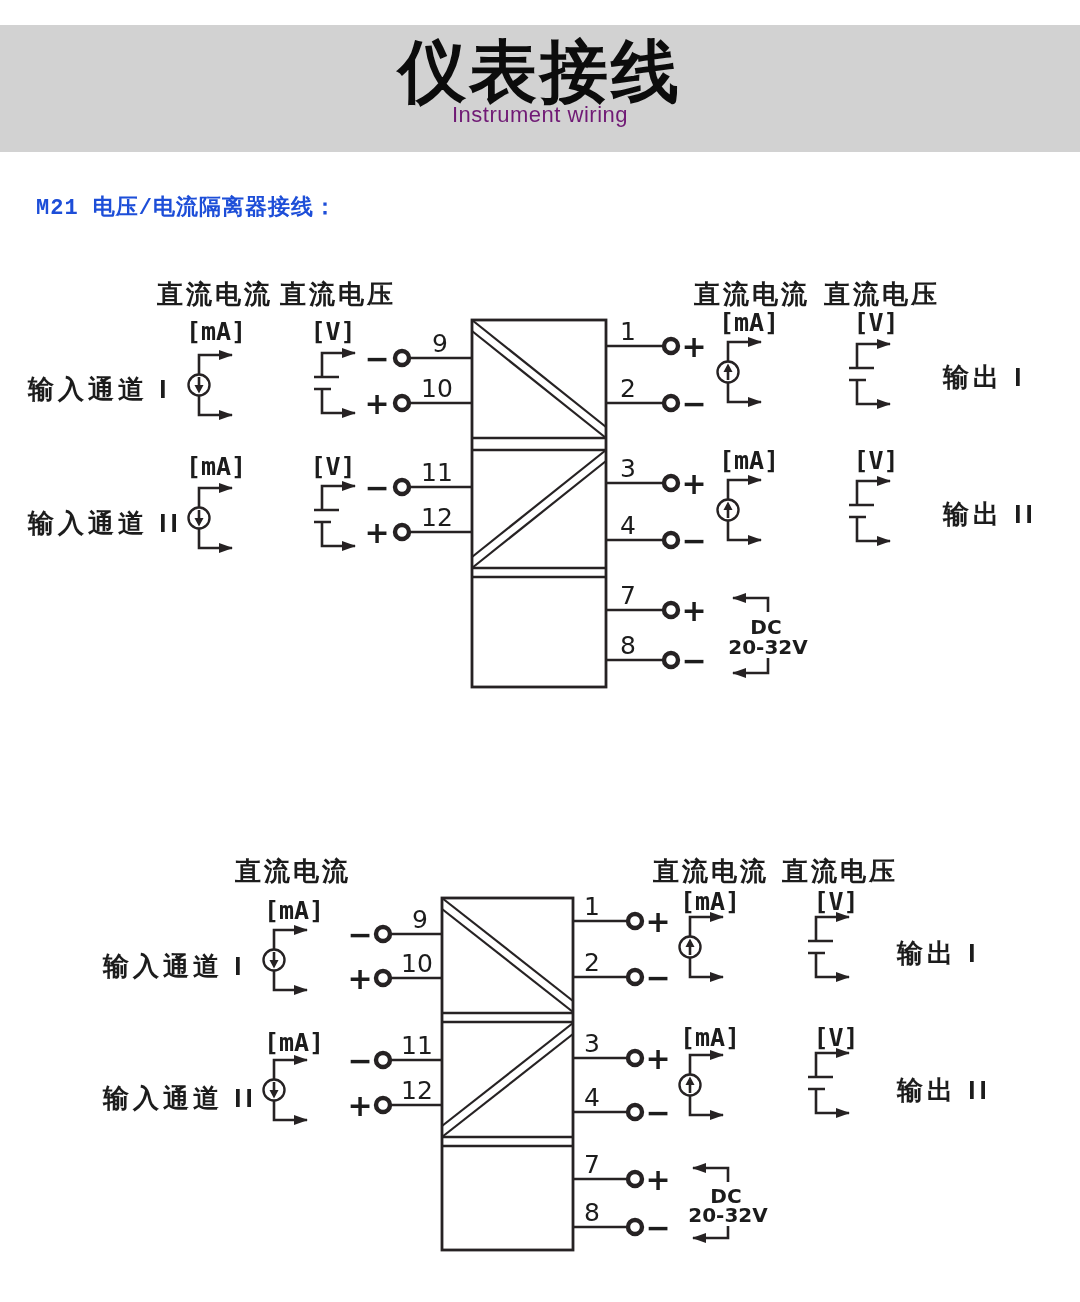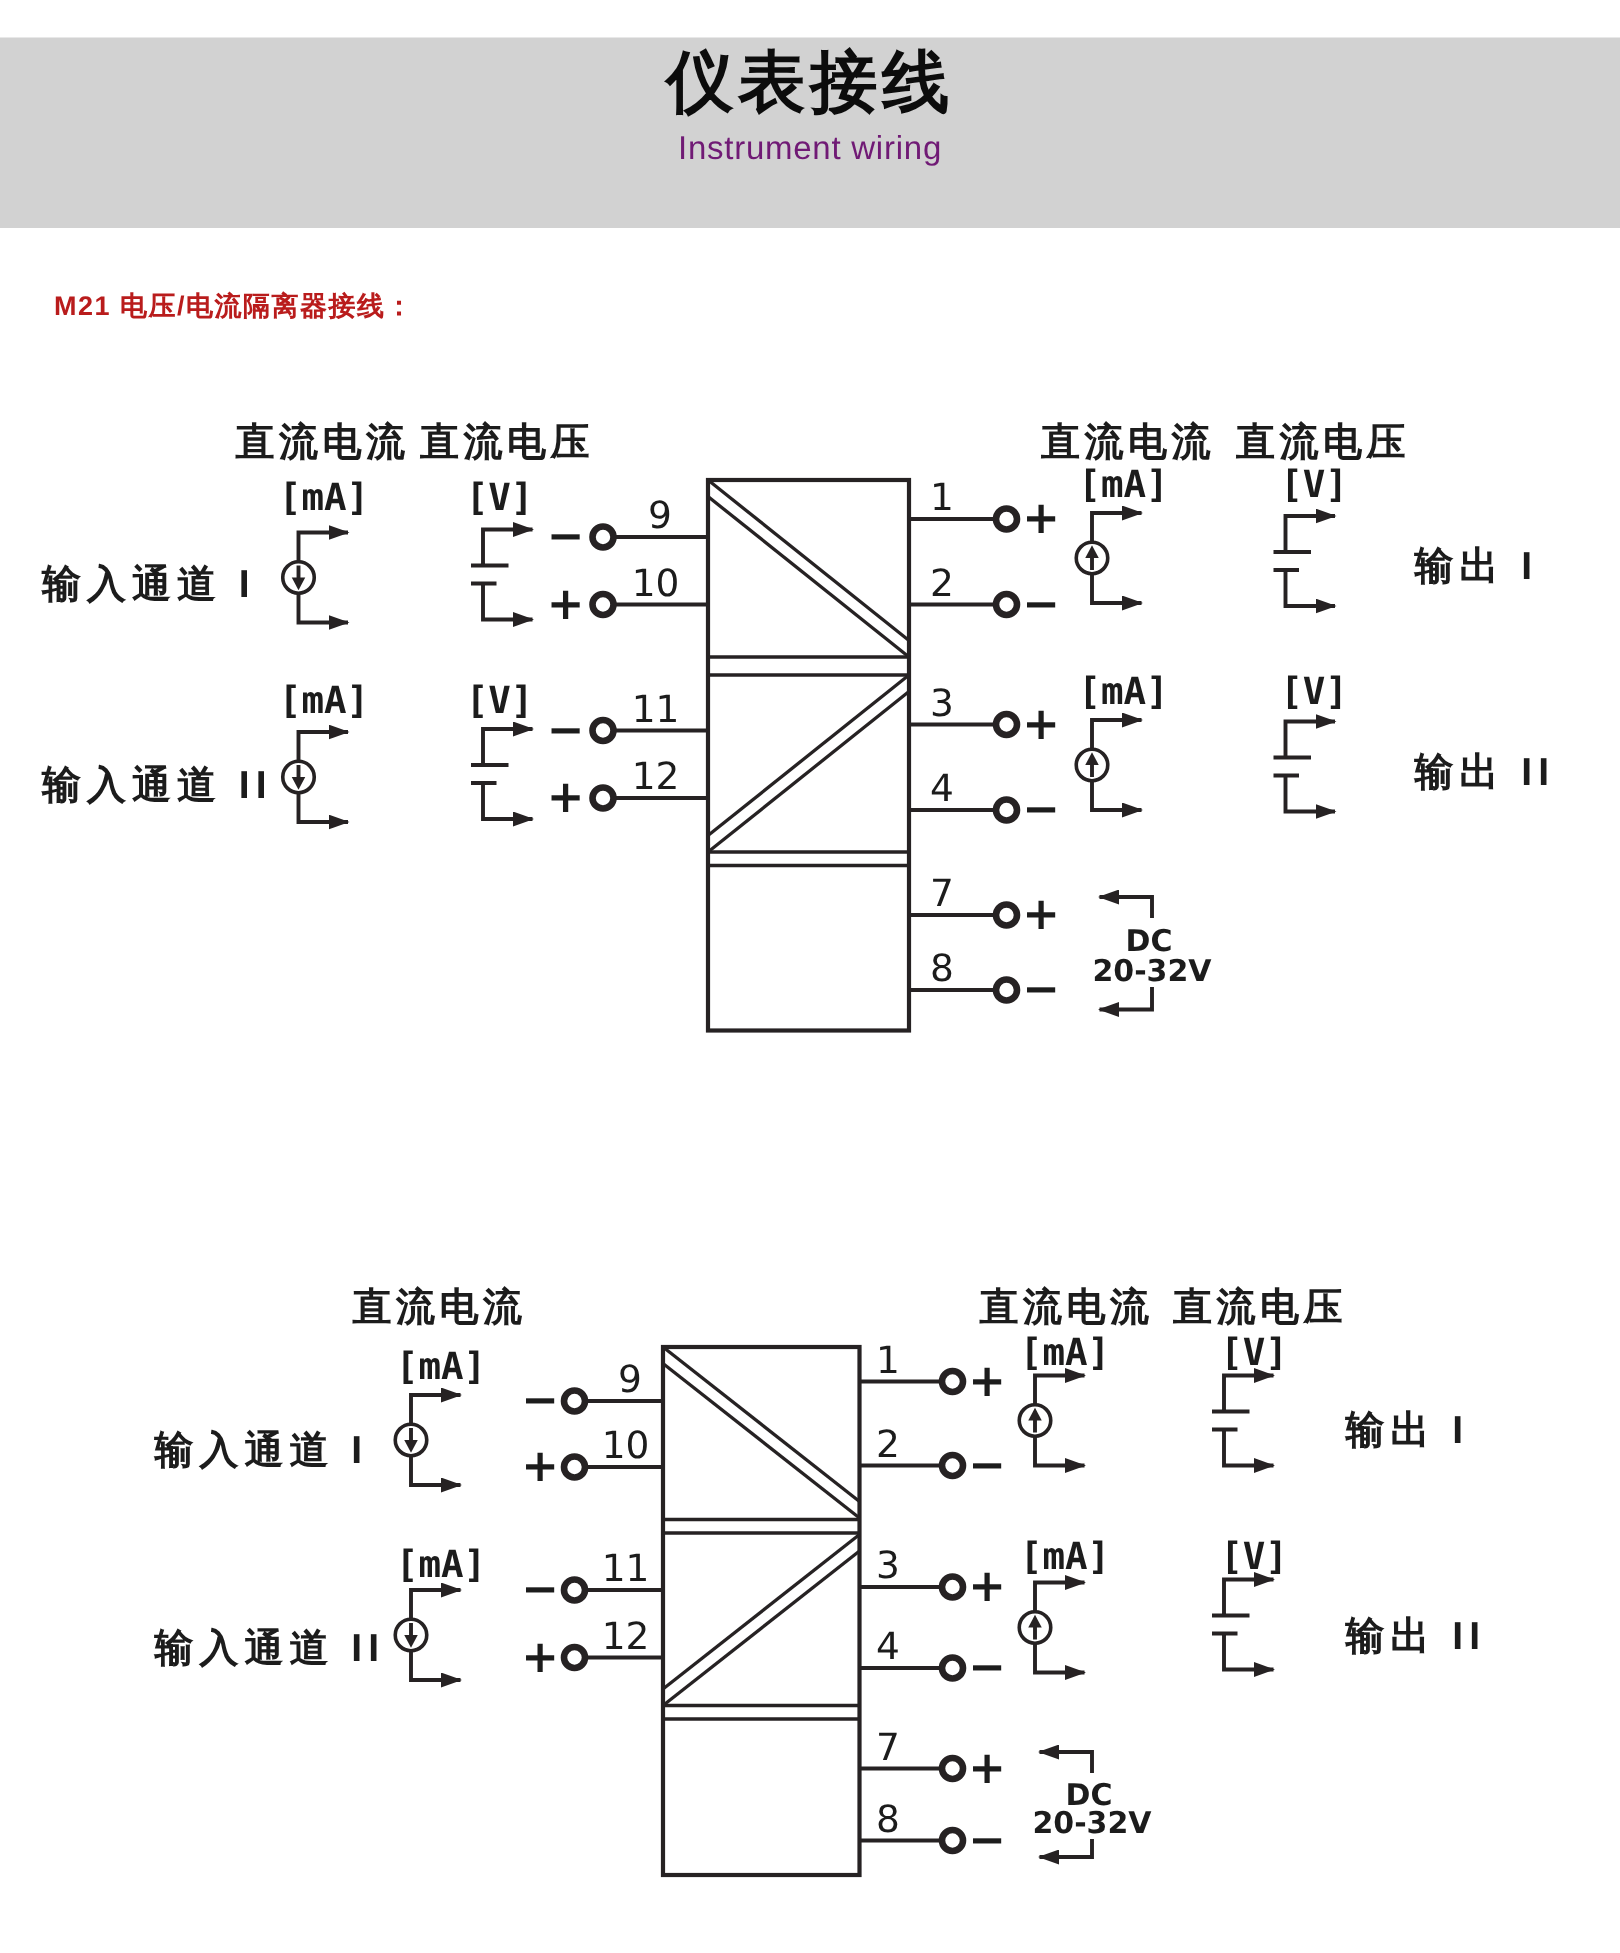--- a/index.html
+++ b/index.html
@@ -5,30 +5,30 @@
   html,body { margin:0; padding:0; background:#ffffff; }
   .page {
     position:relative; width:1080px; height:1302px; overflow:hidden;
     background:#ffffff; font-family:"Liberation Sans", sans-serif;
   }
   .band {
     position:absolute; top:25px; left:0; width:1080px; height:127px;
     background:#d2d2d2; text-align:center;
   }
   .title {
-    font-size:45px; line-height:60px; font-weight:700;
+    margin-top:16px; font-size:68px; line-height:60px; font-weight:700;
     letter-spacing:3px; color:#0c0c0c;
   }
   .subtitle {
     margin-top:2px; font-size:22px; line-height:24px; font-weight:400;
     color:#701a75; letter-spacing:0.5px;
   }
   .sec-heading {
-    position:absolute; left:36px; font-size:18px; font-weight:600;
-    color:#b91c1c; letter-spacing:1px; white-space:nowrap;
+    position:absolute; left:36px; font-size:22px; font-weight:600;
+    color:#1d4ed8; letter-spacing:1px; white-space:nowrap;font-family:Liberation Mono, monospace;
   }
   .h1 { top:192px; }
   .h2 { top:770px; }
   svg.canvas { position:absolute; top:0; left:0; }
 
   .wire { stroke:#262223; stroke-width:2.6; fill:none; }
   .thin { stroke-width:2.2; }
   .box  { fill:none; stroke:#262223; stroke-width:2.8; }
   .div  { stroke:#262223; stroke-width:2.4; }
   .cs   { fill:#ffffff; stroke:#262223; stroke-width:2.4; }

